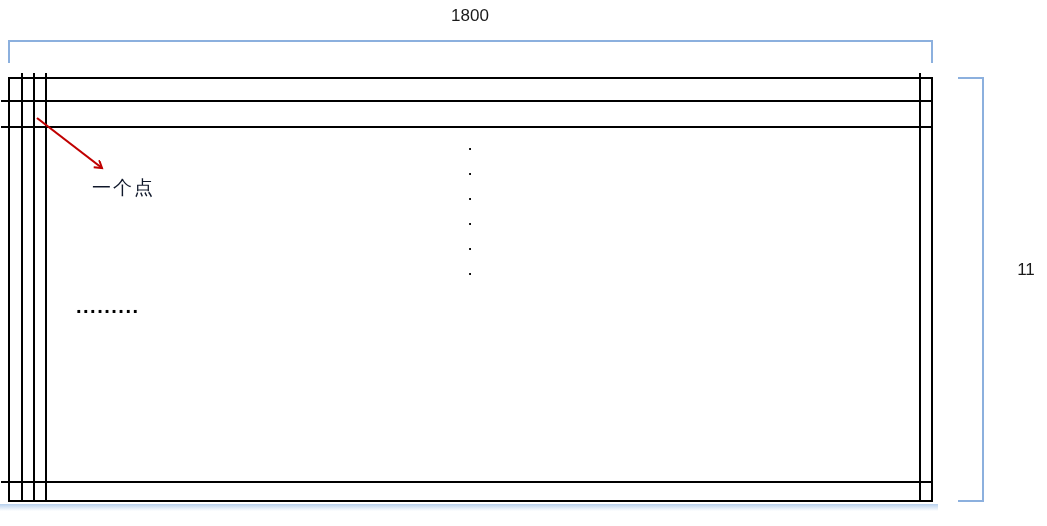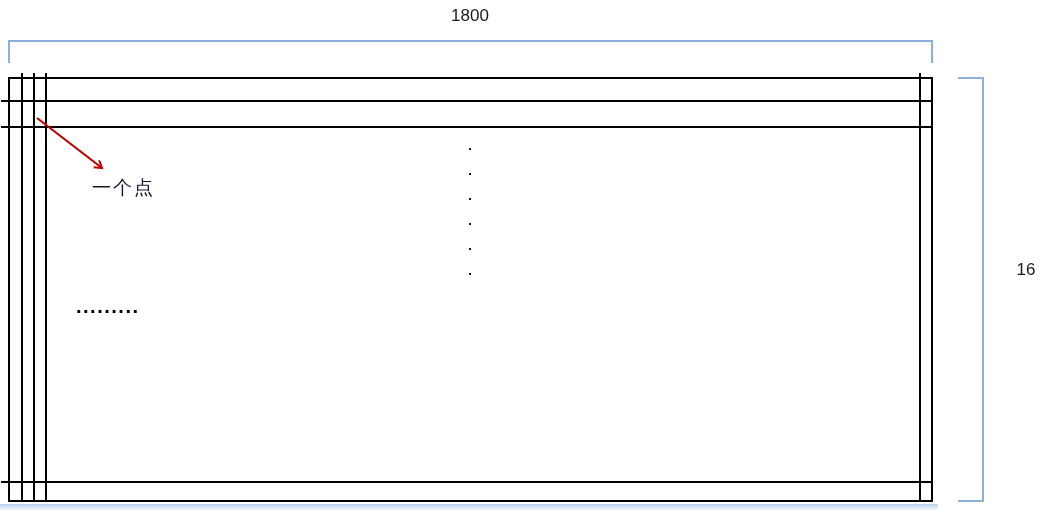--- a/index.html
+++ b/index.html
@@ -100,21 +100,21 @@
 </style>
 </head>
 <body>
 
 <div class="canvas">
 
   <div class="dim-label width-label">1800</div>
   <div class="bracket bracket-top"></div>
 
   <div class="bracket bracket-right"></div>
-  <div class="dim-label height-label">16</div>
+  <div class="dim-label height-label">11</div>
 
   <div class="grid-rect"></div>
   <div class="vline vline-1"></div>
   <div class="vline vline-2"></div>
   <div class="vline vline-3"></div>
   <div class="vline vline-4"></div>
   <div class="hline hline-1"></div>
   <div class="hline hline-2"></div>
   <div class="hline hline-3"></div>
 

